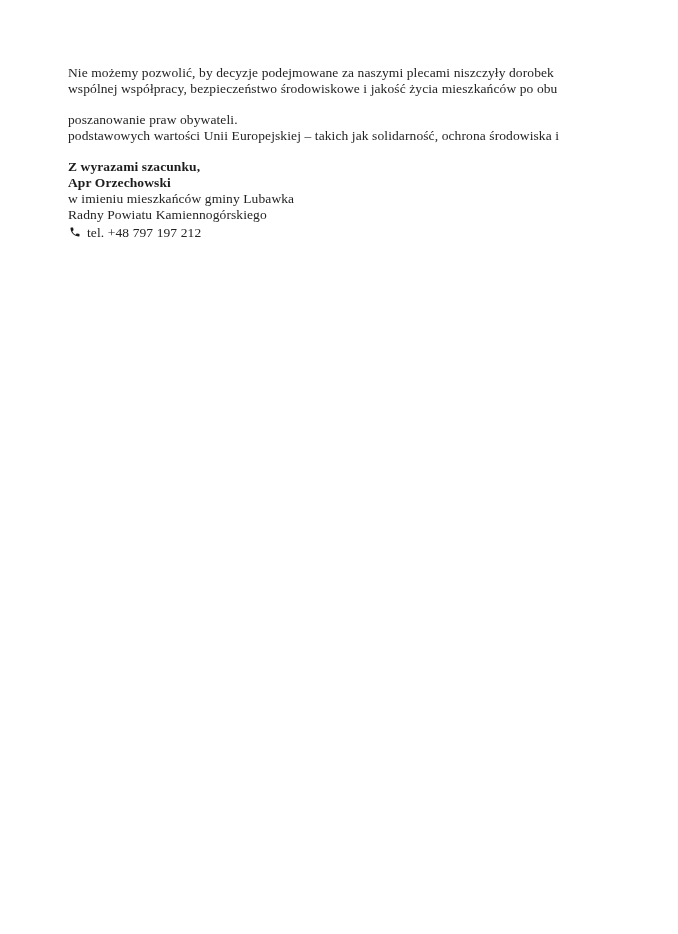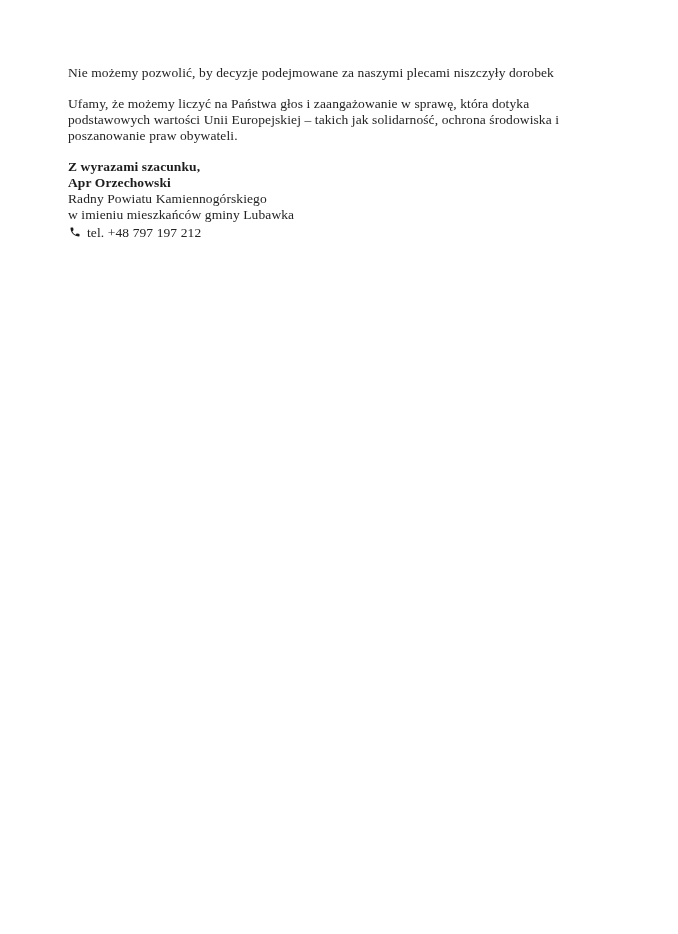--- a/index.html
+++ b/index.html
@@ -65,33 +65,33 @@
   }
 </style>
 </head>
 <body>
 
 <div class="page">
   <div class="content">
 
     <div class="para">
       <div class="line">Nie możemy pozwolić, by decyzje podejmowane za naszymi plecami niszczyły dorobek</div>
+      <div class="line">wspólnej współpracy, bezpieczeństwo środowiskowe i jakość życia mieszkańców po obu</div>
     </div>
 
     <div class="para">
-      <div class="line">Ufamy, że możemy liczyć na Państwa głos i zaangażowanie w sprawę, która dotyka</div>
+      <div class="line">poszanowanie praw obywateli.</div>
       <div class="line">podstawowych wartości Unii Europejskiej – takich jak solidarność, ochrona środowiska i</div>
-      <div class="line">poszanowanie praw obywateli.</div>
     </div>
 
     <div class="signature">
       <div class="sig-line bold">Z wyrazami szacunku,</div>
       <div class="sig-line bold">Apr Orzechowski</div>
+      <div class="sig-line">w imieniu mieszkańców gminy Lubawka</div>
       <div class="sig-line">Radny Powiatu Kamiennogórskiego</div>
-      <div class="sig-line">w imieniu mieszkańców gminy Lubawka</div>
 
       <div class="contact-line">
         <span class="contact-icon">
           <svg width="12" height="12" viewBox="0 0 24 24" fill="#1a1a1a" xmlns="http://www.w3.org/2000/svg">
             <path d="M6.62 10.79c1.44 2.83 3.76 5.14 6.59 6.59l2.2-2.2c.27-.27.67-.36 1.02-.24 1.12.37 2.33.57 3.57.57.55 0 1 .45 1 1V20c0 .55-.45 1-1 1-9.39 0-17-7.61-17-17 0-.55.45-1 1-1h3.5c.55 0 1 .45 1 1 0 1.25.2 2.45.57 3.57.11.35.03.74-.25 1.02l-2.2 2.2z"></path>
           </svg>
         </span>
         <span>tel. +48 797 197 212</span>
       </div>
 

